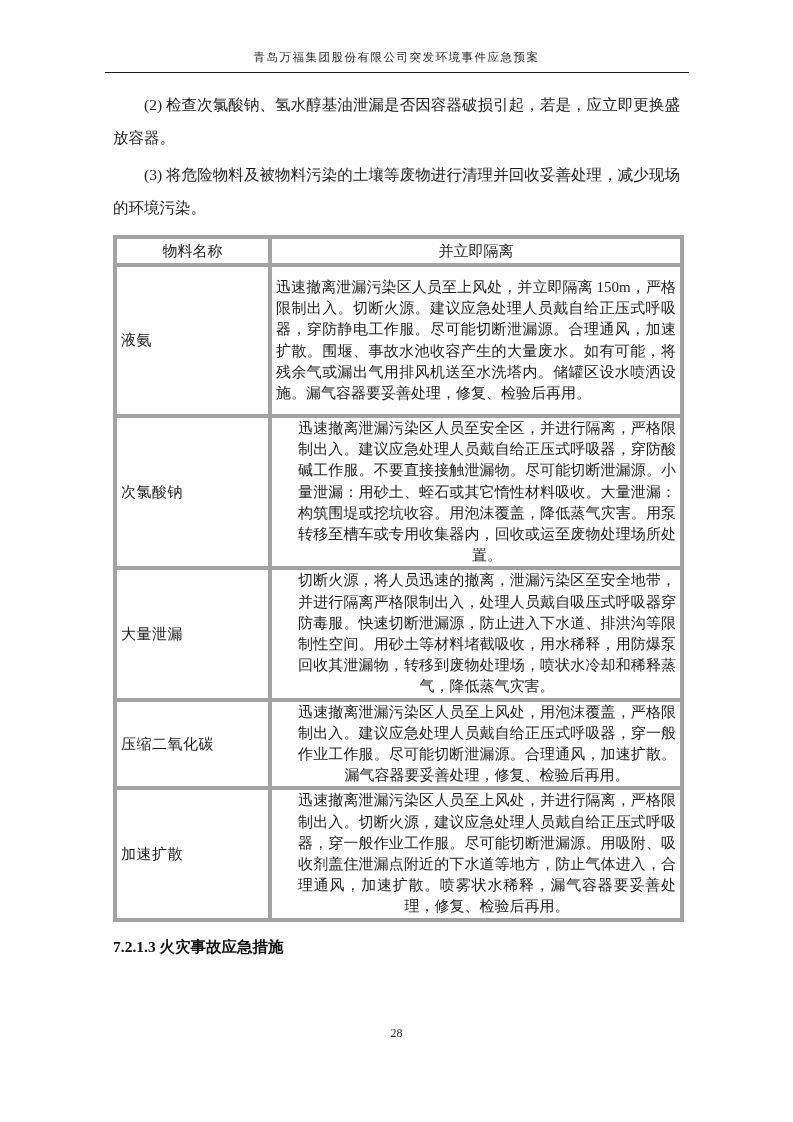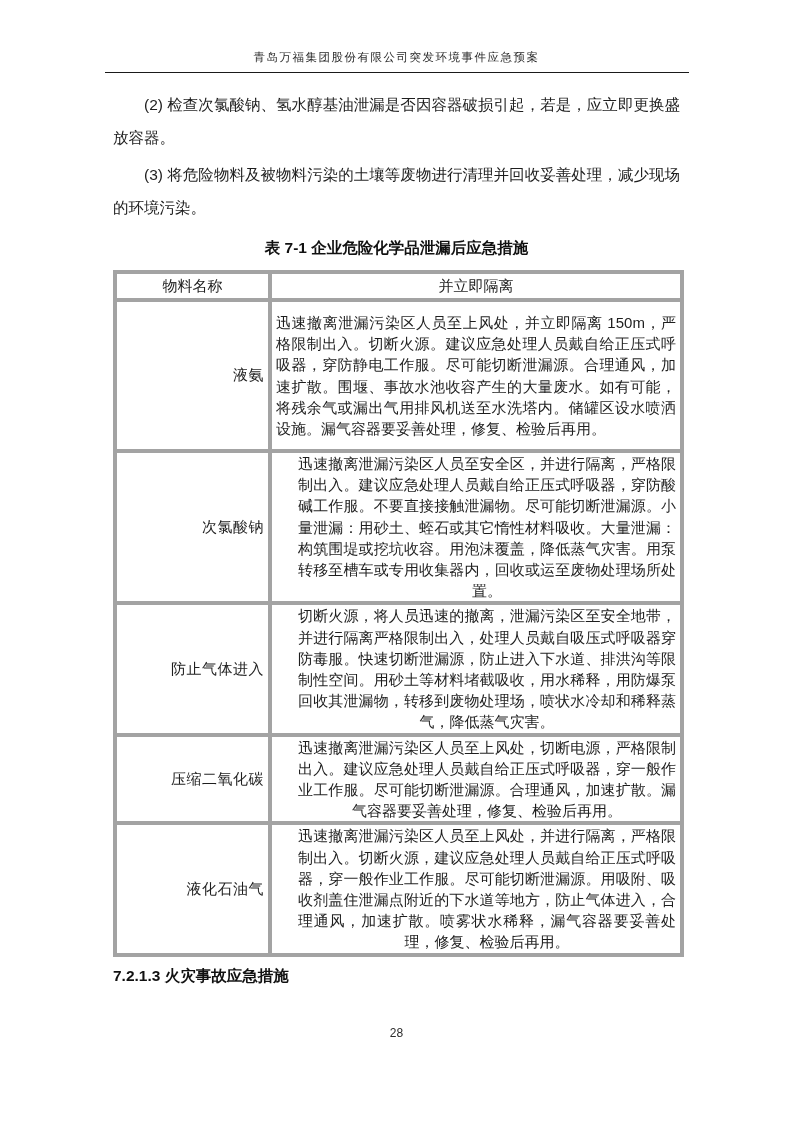--- a/index.html
+++ b/index.html
@@ -5,21 +5,21 @@
   html, body {
     margin: 0;
     padding: 0;
     background: #ffffff;
   }
   .page {
     position: relative;
     width: 793px;
     height: 1122px;
     background: #ffffff;
-    font-family: Liberation Sans, sans-serif;
+    font-family: Liberation Serif, serif;
     color: #1e1e1e;
     overflow: hidden;
   }
   .content {
     width: 567px;
     margin: 0 auto;
   }
   .doc-header {
     padding-top: 50px;
     text-align: center;
@@ -62,40 +62,40 @@
     overflow: hidden;
   }
   table.hazmat th {
     height: 24px;
     text-align: center;
     vertical-align: middle;
   }
   col.c-name { width: 155px; }
   col.c-measure { width: 412px; }
   td.name-cell {
-    text-align: right;
+    text-align: left;
     vertical-align: middle;
     letter-spacing: 0.5px;
   }
   td.measure-cell {
     vertical-align: middle;
     line-height: 21.2px;
     text-align: justify;
     word-break: break-all;
     padding: 1px 4px;
   }
   td.measure-cell.last-left   { text-align-last: left; margin-top: 24px; }
   td.measure-cell.last-center { text-align-last: center; padding-left: 26px; }
   tr.r1 { height: 151px; }
   tr.r2 { height: 142px; }
   tr.r3 { height: 125px; }
   tr.r4 { height: 85px; }
   tr.r5 { height: 127px; }
   .section-heading {
-    margin-top: 9px;
+    margin-top: 15px;
     font-size: 15.5px;
     font-weight: bold;
     color: #111;
   }
   .section-body {
     margin-top: 10px;
   }
   .page-number {
     position: absolute;
     top: 1026px;
@@ -114,21 +114,20 @@
   <div class="doc-header">青岛万福集团股份有限公司突发环境事件应急预案</div>
   <div class="header-rule"></div>
 
   <div class="content">
 
     <div class="para-block">
       <p class="body-text">(2) 检查次氯酸钠、氢水醇基油泄漏是否因容器破损引起，若是，应立即更换盛放容器。</p>
       <p class="body-text">(3) 将危险物料及被物料污染的土壤等废物进行清理并回收妥善处理，减少现场的环境污染。</p>
     </div>
 
-    <div class="table-title">表 7-1 企业危险化学品泄漏后应急措施</div>
 
     <table class="hazmat">
       <colgroup>
         <col class="c-name">
         <col class="c-measure">
       </colgroup>
       <thead>
         <tr>
           <th>物料名称</th>
           <th>并立即隔离</th>
@@ -137,29 +136,29 @@
       <tbody>
         <tr class="r1">
           <td class="name-cell">液氨</td>
           <td class="measure-cell last-left">迅速撤离泄漏污染区人员至上风处，并立即隔离 150m，严格限制出入。切断火源。建议应急处理人员戴自给正压式呼吸器，穿防静电工作服。尽可能切断泄漏源。合理通风，加速扩散。围堰、事故水池收容产生的大量废水。如有可能，将残余气或漏出气用排风机送至水洗塔内。储罐区设水喷洒设施。漏气容器要妥善处理，修复、检验后再用。</td>
         </tr>
         <tr class="r2">
           <td class="name-cell">次氯酸钠</td>
           <td class="measure-cell last-center">迅速撤离泄漏污染区人员至安全区，并进行隔离，严格限制出入。建议应急处理人员戴自给正压式呼吸器，穿防酸碱工作服。不要直接接触泄漏物。尽可能切断泄漏源。小量泄漏：用砂土、蛭石或其它惰性材料吸收。大量泄漏：构筑围堤或挖坑收容。用泡沫覆盖，降低蒸气灾害。用泵转移至槽车或专用收集器内，回收或运至废物处理场所处置。</td>
         </tr>
         <tr class="r3">
-          <td class="name-cell">防止气体进入</td>
+          <td class="name-cell">大量泄漏</td>
           <td class="measure-cell last-center">切断火源，将人员迅速的撤离，泄漏污染区至安全地带，并进行隔离严格限制出入，处理人员戴自吸压式呼吸器穿防毒服。快速切断泄漏源，防止进入下水道、排洪沟等限制性空间。用砂土等材料堵截吸收，用水稀释，用防爆泵回收其泄漏物，转移到废物处理场，喷状水冷却和稀释蒸气，降低蒸气灾害。</td>
         </tr>
         <tr class="r4">
           <td class="name-cell">压缩二氧化碳</td>
-          <td class="measure-cell last-center">迅速撤离泄漏污染区人员至上风处，切断电源，严格限制出入。建议应急处理人员戴自给正压式呼吸器，穿一般作业工作服。尽可能切断泄漏源。合理通风，加速扩散。漏气容器要妥善处理，修复、检验后再用。</td>
+          <td class="measure-cell last-center">迅速撤离泄漏污染区人员至上风处，用泡沫覆盖，严格限制出入。建议应急处理人员戴自给正压式呼吸器，穿一般作业工作服。尽可能切断泄漏源。合理通风，加速扩散。漏气容器要妥善处理，修复、检验后再用。</td>
         </tr>
         <tr class="r5">
-          <td class="name-cell">液化石油气</td>
+          <td class="name-cell">加速扩散</td>
           <td class="measure-cell last-center">迅速撤离泄漏污染区人员至上风处，并进行隔离，严格限制出入。切断火源，建议应急处理人员戴自给正压式呼吸器，穿一般作业工作服。尽可能切断泄漏源。用吸附、吸收剂盖住泄漏点附近的下水道等地方，防止气体进入，合理通风，加速扩散。喷雾状水稀释，漏气容器要妥善处理，修复、检验后再用。</td>
         </tr>
       </tbody>
     </table>
 
     <div class="section-heading">7.2.1.3 火灾事故应急措施</div>
 
 
   </div>
 

